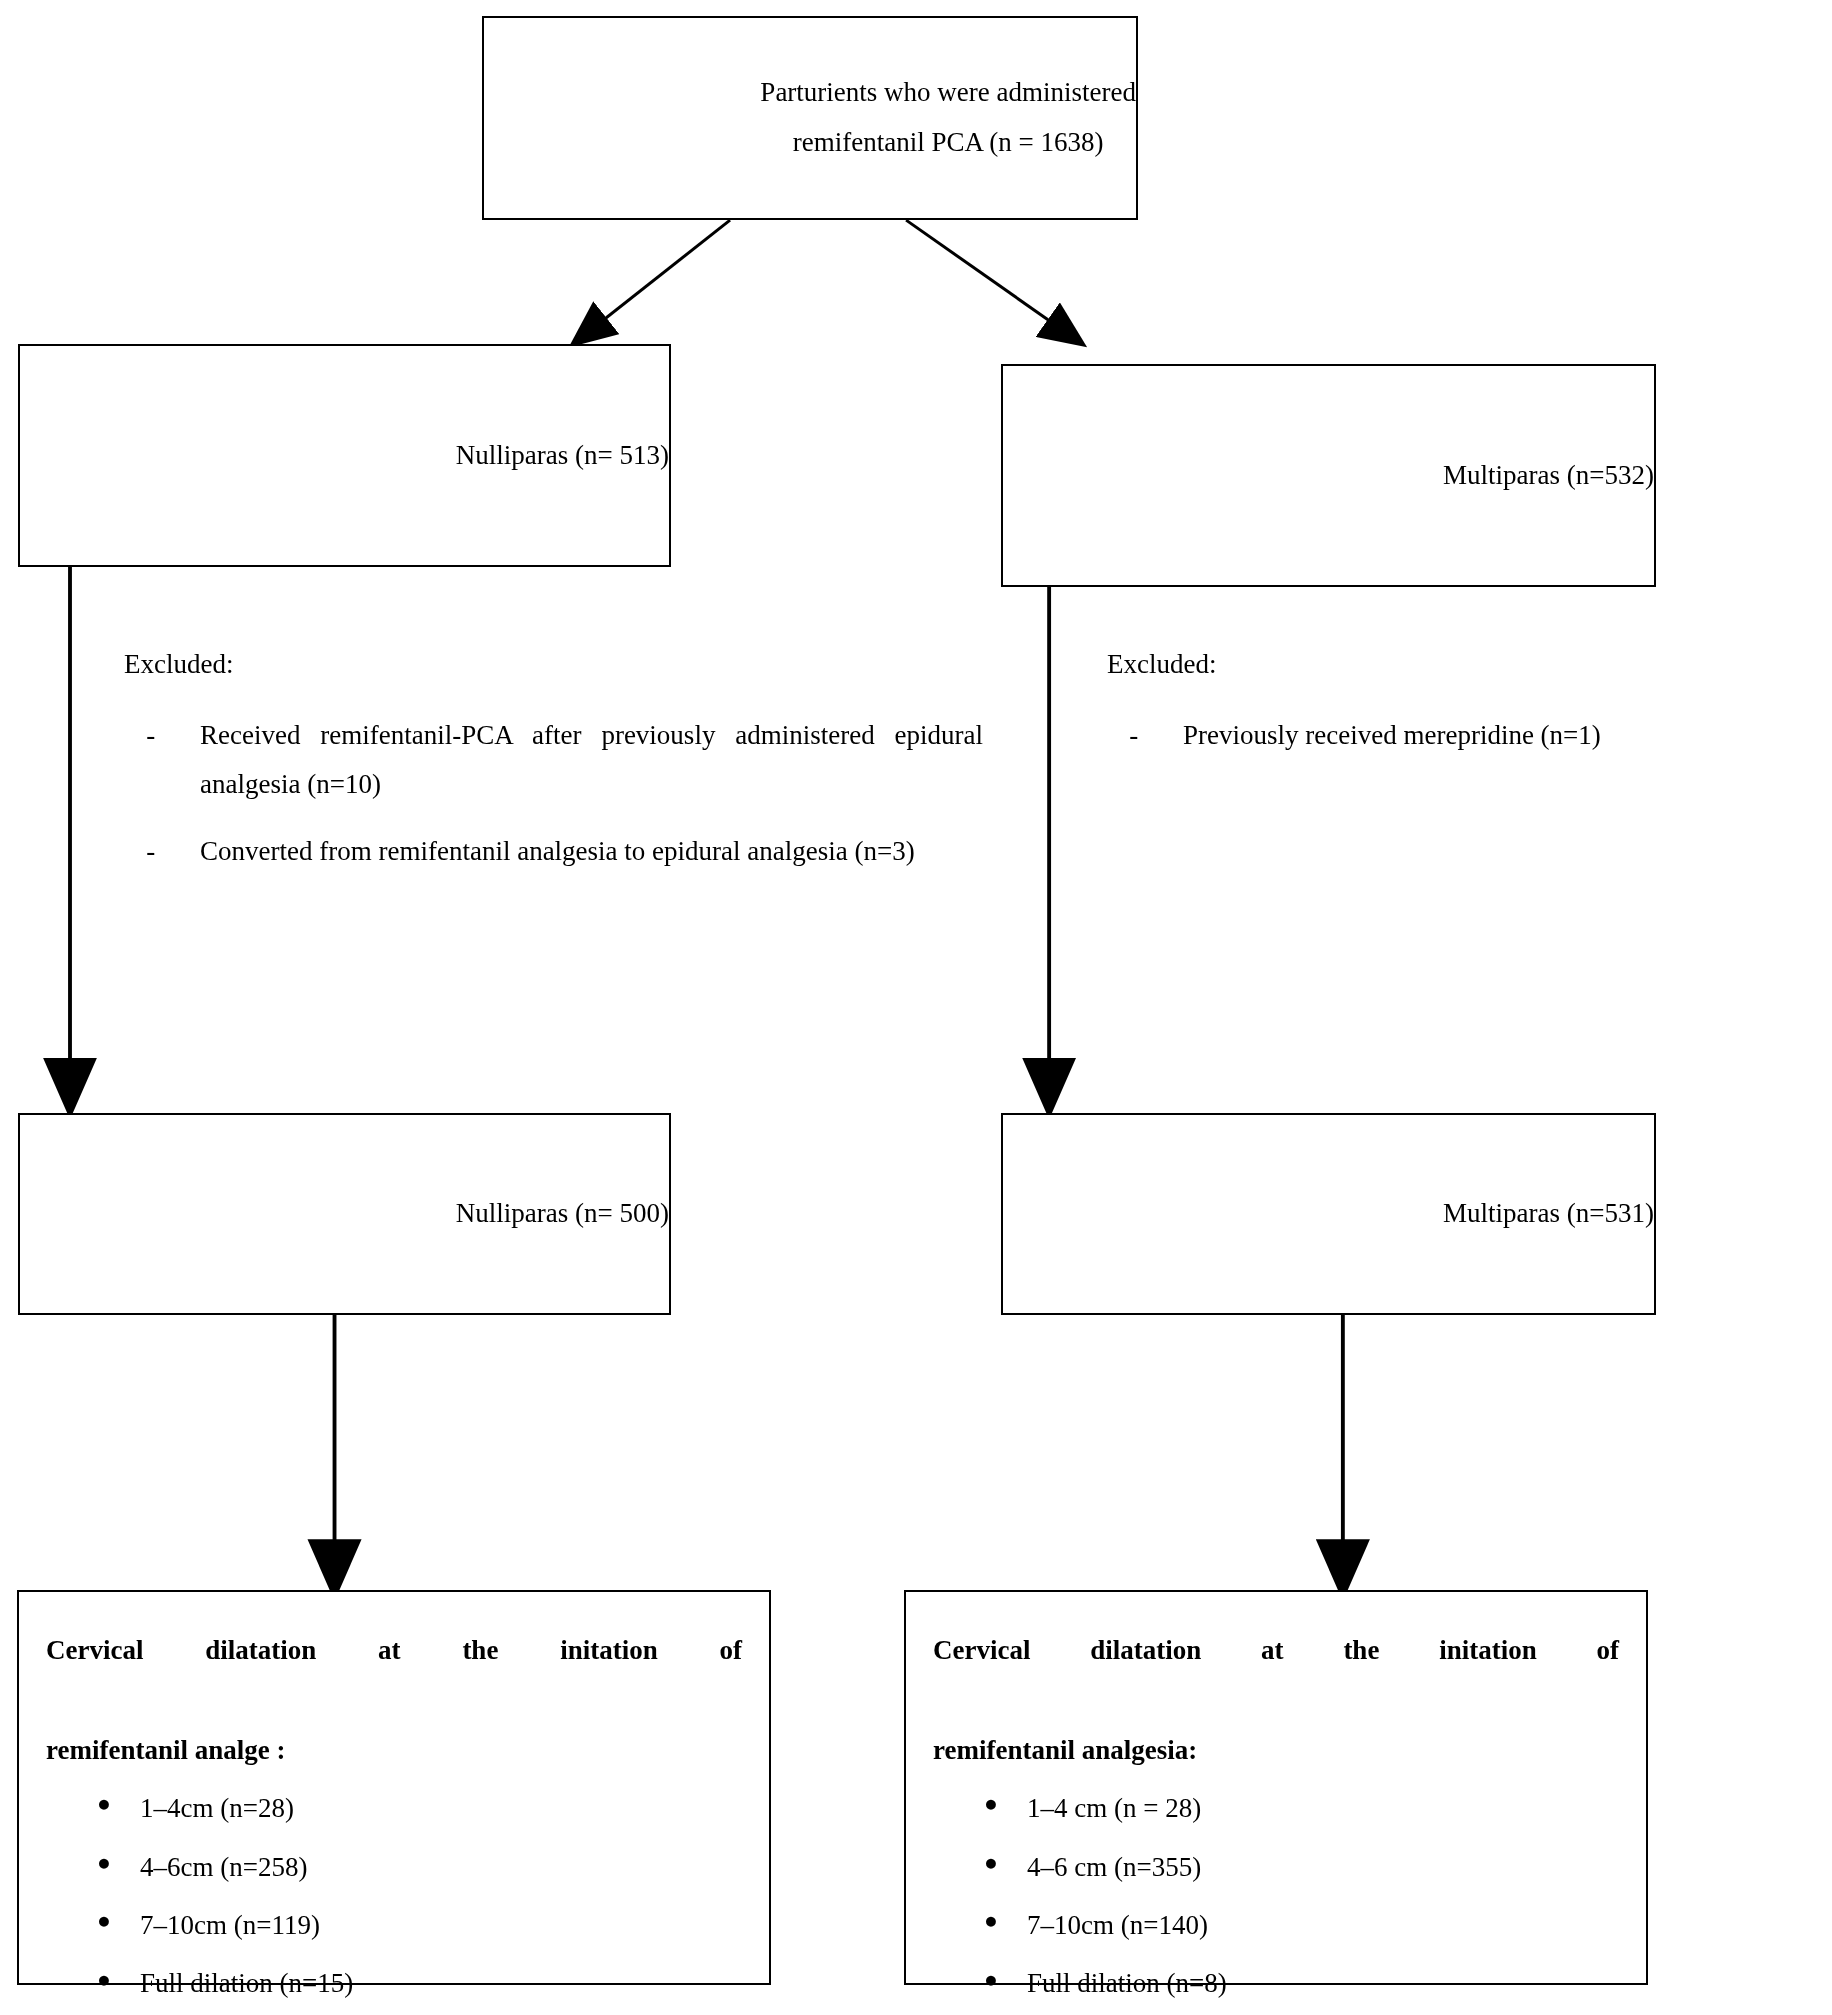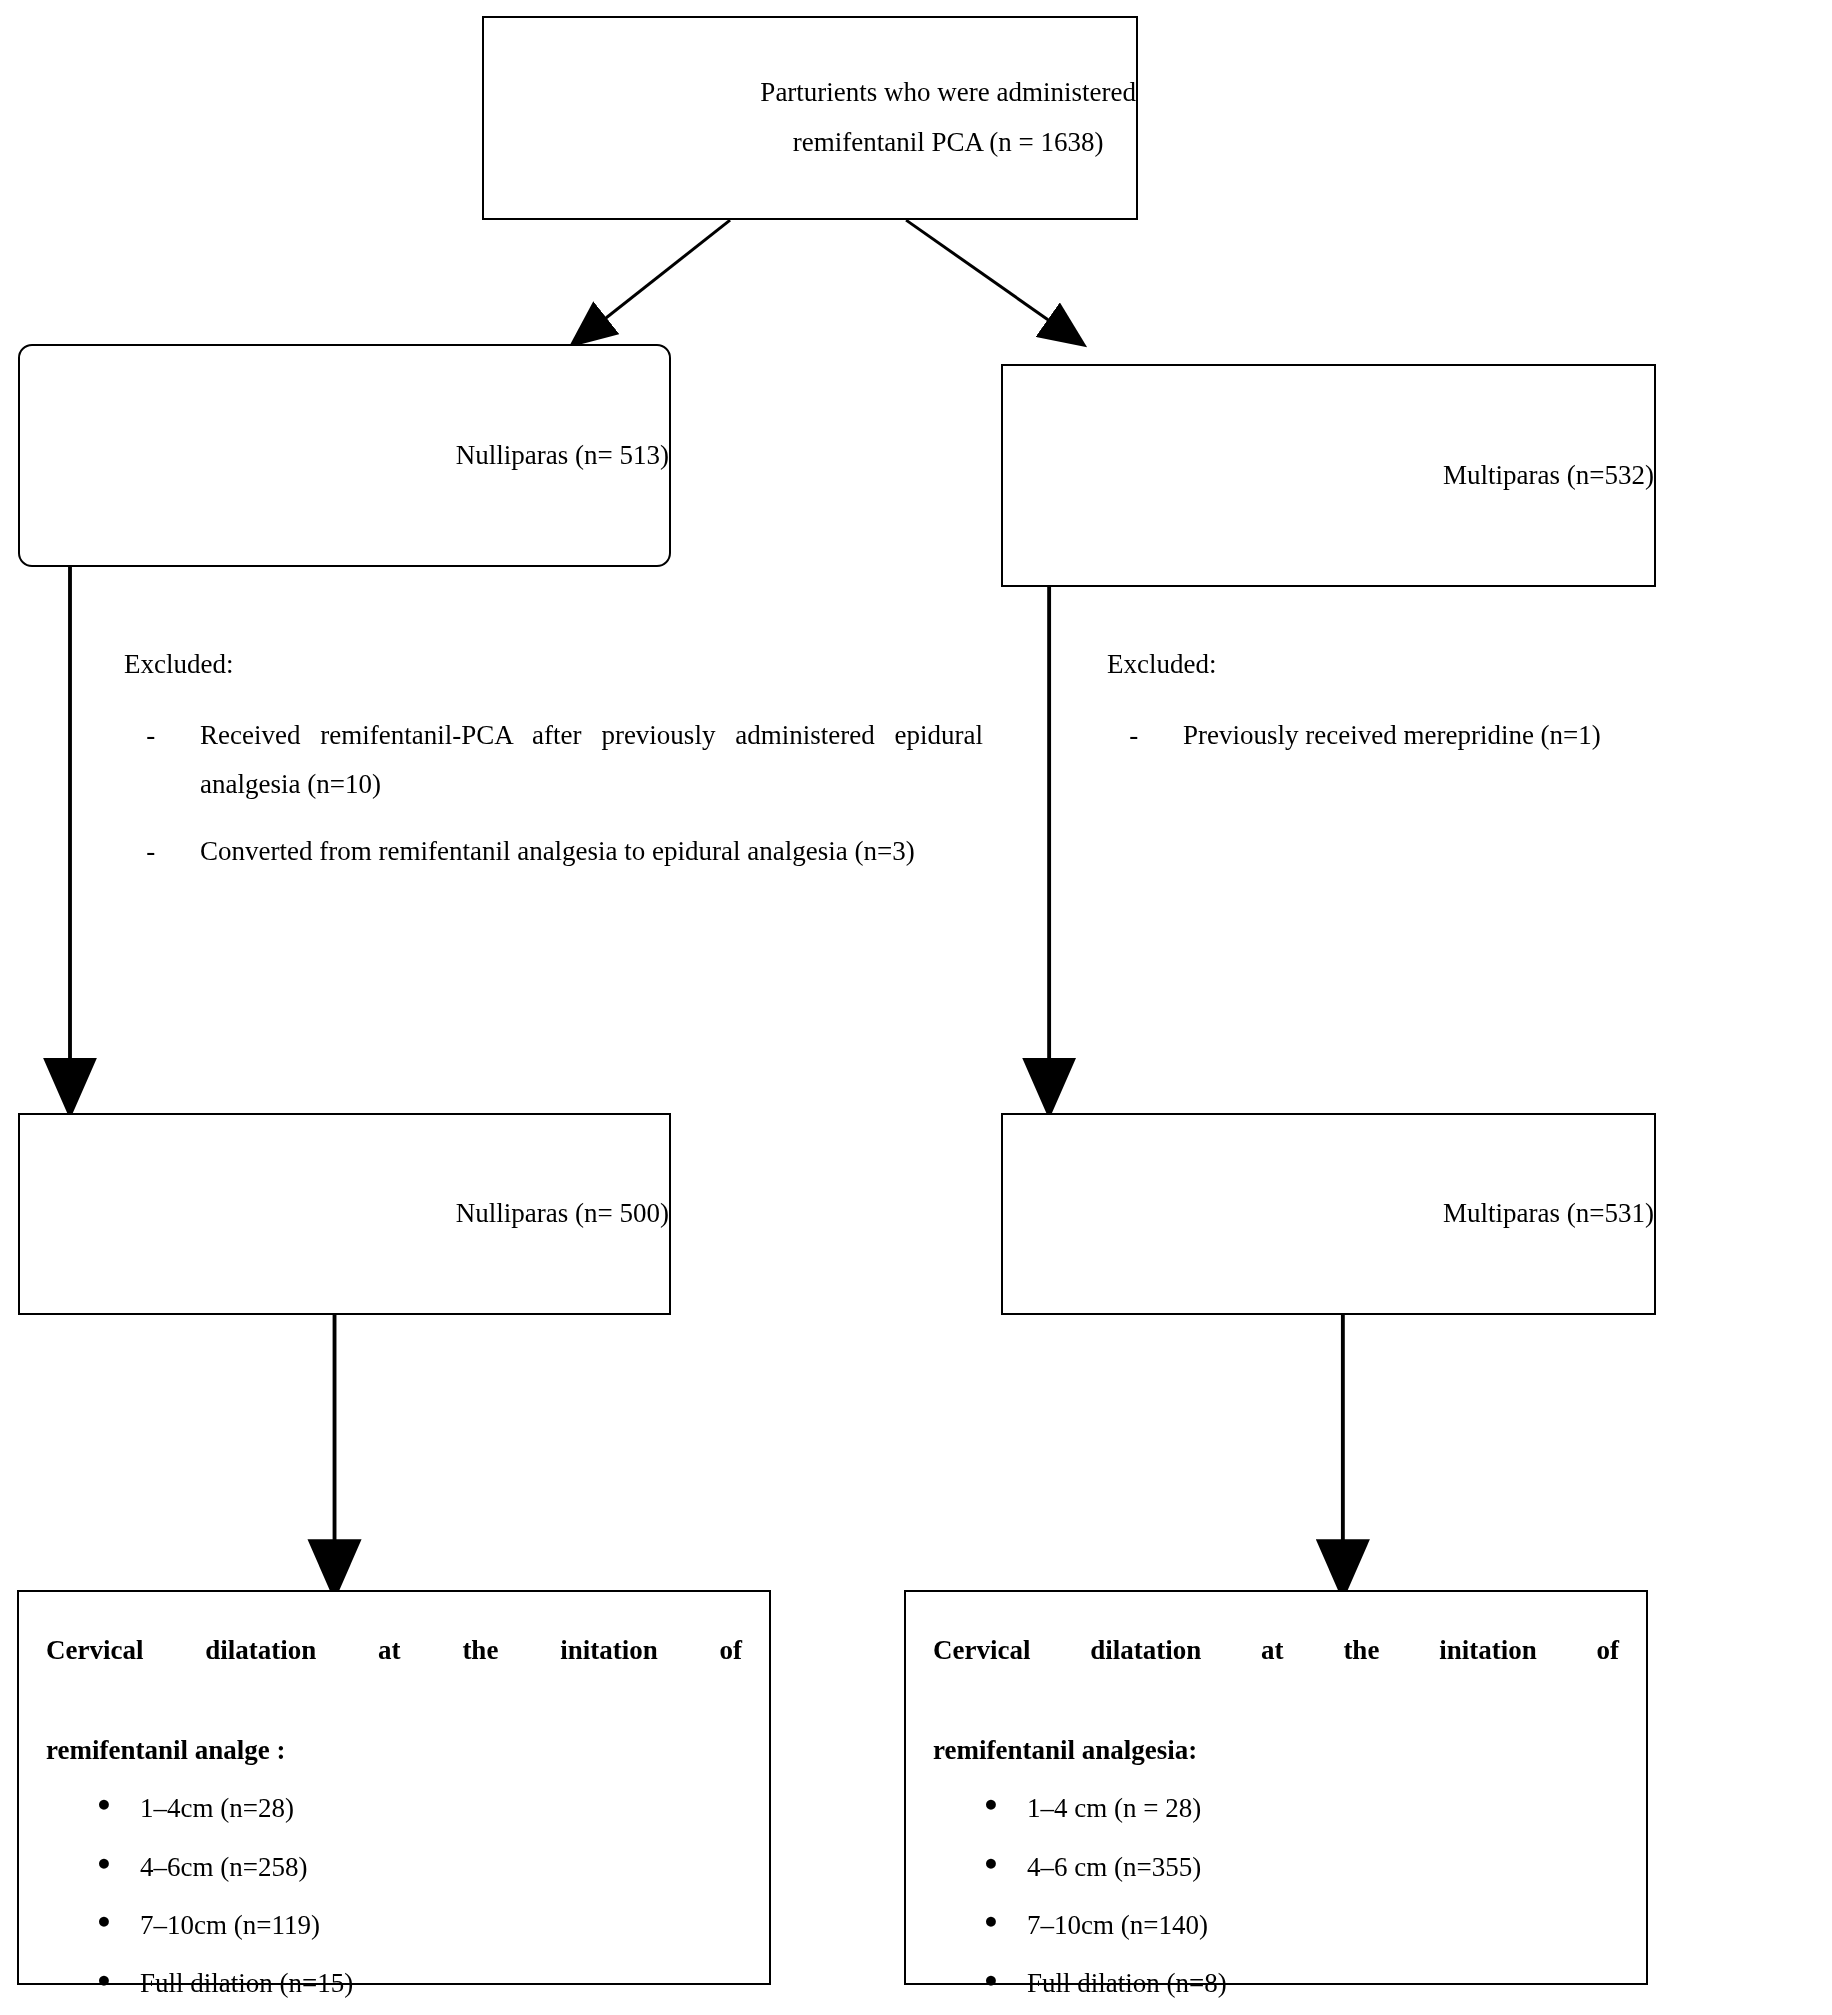--- a/index.html
+++ b/index.html
@@ -151,21 +151,21 @@
     <line x1="3127" y1="3060" x2="3127" y2="3710" stroke="#000000" stroke-width="9" marker-end="url(#arrowhead)"></line>
   </svg>
 
   <div class="box box-center" style="left:482px; top:16px; width:656px; height:204px;">
     <div class="box-text box-text-wide">
       <div>Parturients who were administered</div>
       <div>remifentanil PCA (n = 1638)</div>
     </div>
   </div>
 
-  <div class="box box-center" style="left:18px; top:344px; width:653px; height:223px;border-radius:14px;">
+  <div class="box box-center" style="left:18px; top:344px; width:653px; height:223px;">
     <div class="box-text">Nulliparas (n= 513)</div>
   </div>
 
   <div class="box box-center" style="left:1001px; top:364px; width:655px; height:223px;">
     <div class="box-text">Multiparas (n=532)</div>
   </div>
 
   <div class="excl-block" style="left:124px; top:640px; width:859px;">
     <div class="excl-title">Excluded:</div>
     <ul class="excl-list">

